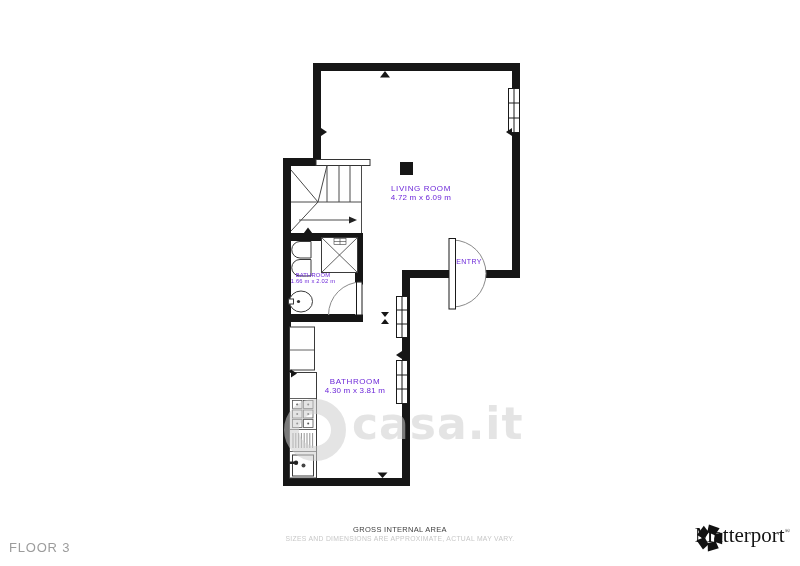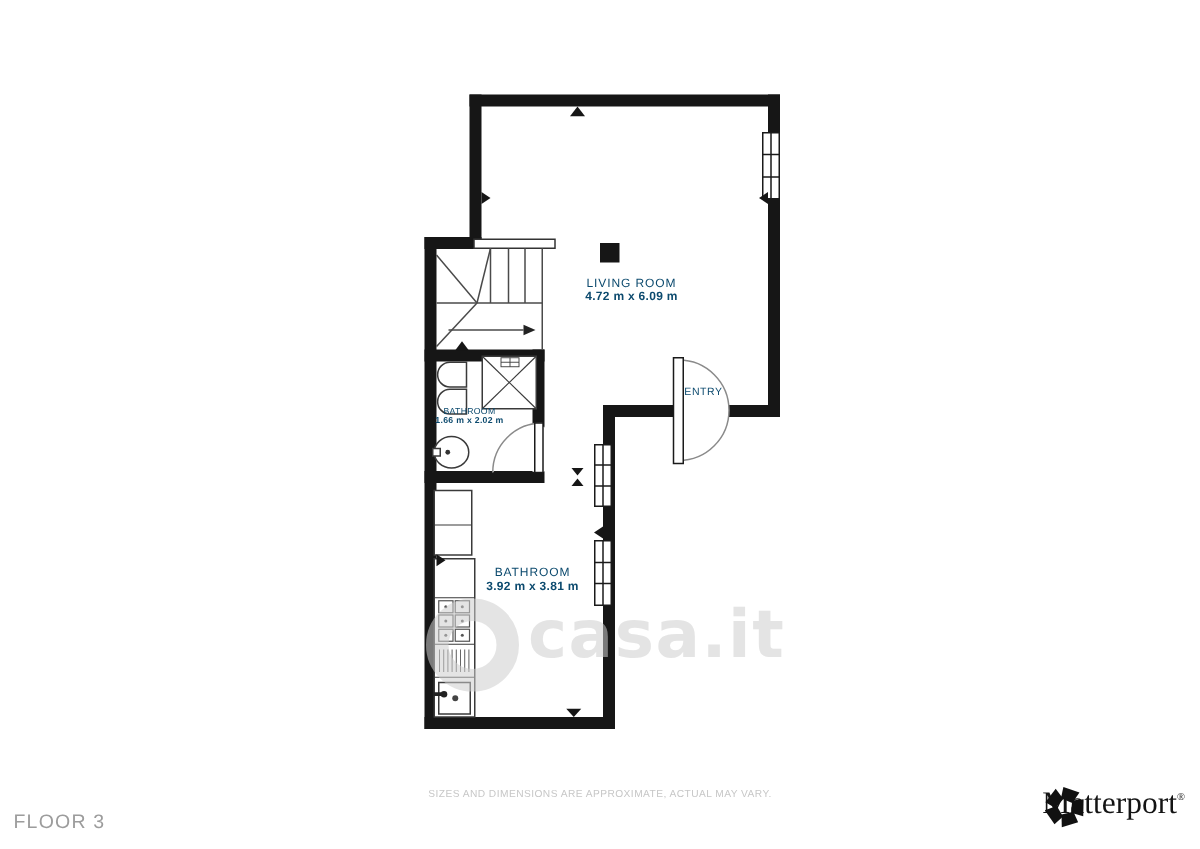--- a/index.html
+++ b/index.html
@@ -1,21 +1,21 @@
 <!DOCTYPE html>
 <html><head>
 <meta charset="utf-8">
 <style>
   html,body{margin:0;padding:0;background:#fff;}
   #stage{position:relative;width:800px;height:566px;background:#ffffff;overflow:hidden;
          font-family:"Liberation Sans",sans-serif;}
   svg{position:absolute;left:0;top:0;}
-  .label{position:absolute;text-align:center;color:#0c4a6e;}
+  .label{position:absolute;text-align:center;color:#6d28d9;}
   .room-name{font-size:8px;letter-spacing:.6px;white-space:nowrap;}
-  .room-dims{font-size:8px;letter-spacing:.2px;white-space:nowrap;font-weight:bold;}
+  .room-dims{font-size:8px;letter-spacing:.2px;white-space:nowrap;}
   .label.small .room-name,.label.small .room-dims{font-size:5.8px;letter-spacing:.2px;}
   .label.entry .room-name{font-size:7px;letter-spacing:.4px;}
   
   #watermark{position:absolute;left:0;top:0;width:800px;height:566px;pointer-events:none;}
   #wm-ring{position:absolute;left:284px;top:399px;width:62px;height:62px;border-radius:50%;
            border:15px solid rgba(205,205,205,0.55);box-sizing:border-box;}
   #wm-text{position:absolute;left:352px;top:398px;font-family:"DejaVu Sans",sans-serif;
            font-weight:bold;font-size:44px;letter-spacing:1px;color:rgba(205,205,205,0.55);}
   
   #area-block{position:absolute;left:0;right:0;top:526px;text-align:center;line-height:8.8px;}
@@ -179,24 +179,25 @@
   </div>
   <div class="label entry" style="left:444px;top:258px;width:50px;">
     <div class="room-name">ENTRY</div>
   </div>
   <div class="label small" style="left:282px;top:272px;width:62px;">
     <div class="room-name">BATHROOM</div>
     <div class="room-dims">1.66 m x 2.02 m</div>
   </div>
   <div class="label" style="left:305px;top:377px;width:100px;">
     <div class="room-name">BATHROOM</div>
-    <div class="room-dims">3.92 m x 3.81 m</div>
+    <div class="room-dims">4.30 m x 3.81 m</div>
   </div>
 
   <div id="area-block">
+    <div class="area-line">GROSS INTERNAL AREA</div>
     <div id="disclaimer">SIZES AND DIMENSIONS ARE APPROXIMATE, ACTUAL MAY VARY.</div>
   </div>
 
   <div id="floor-label">FLOOR 3</div>
 
   <div id="brand">
     <svg width="30" height="30" viewBox="0 0 28 28">
       <g fill="#111111">
         <polygon points="13,1.5 23,5 18.5,11.5 11.5,8.5"></polygon>
         <g transform="rotate(72 14 14)">

